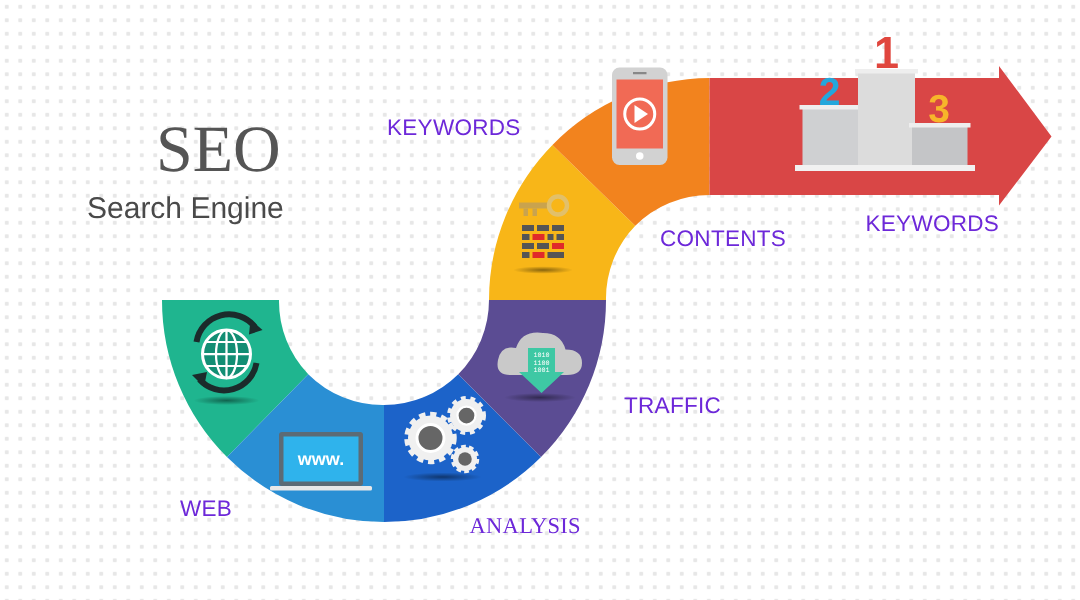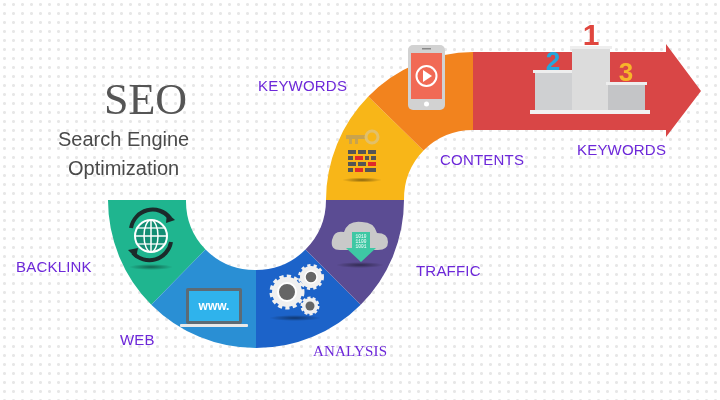--- a/index.html
+++ b/index.html
@@ -117,22 +117,20 @@
       <rect x="606" y="82" width="41" height="3" fill="#eeeeee"></rect>
       <rect x="530" y="110" width="120" height="4" fill="#f1f1f1"></rect>
       <text x="591" y="45" text-anchor="middle" font-family="Liberation Sans, sans-serif" font-weight="bold" font-size="30" fill="#e0463e">1</text>
       <text x="553" y="70" text-anchor="middle" font-family="Liberation Sans, sans-serif" font-weight="bold" font-size="26" fill="#23a7dc">2</text>
       <text x="626" y="81" text-anchor="middle" font-family="Liberation Sans, sans-serif" font-weight="bold" font-size="26" fill="#f7b52a">3</text>
     </g>
   </svg>
 
   <div class="title-seo">SEO</div>
   <div class="title-sub" style="top:129px;">Search Engine</div>
-  <div class="title-sub" style="top:158px;left:68px;">Optimization</div>
 
-  <div class="label" style="left:16px;top:258px;">BACKLINK</div>
   <div class="label" style="left:120px;top:331px;">WEB</div>
   <div class="label" style="left:313px;top:343px;font-family:Liberation Serif, serif;">ANALYSIS</div>
   <div class="label" style="left:404px;top:262px;margin-left:12px;">TRAFFIC</div>
   <div class="label" style="left:258px;top:77px;">KEYWORDS</div>
   <div class="label" style="left:440px;top:151px;">CONTENTS</div>
   <div class="label" style="left:577px;top:141px;">KEYWORDS</div>
 </div>
 
 </body></html>

